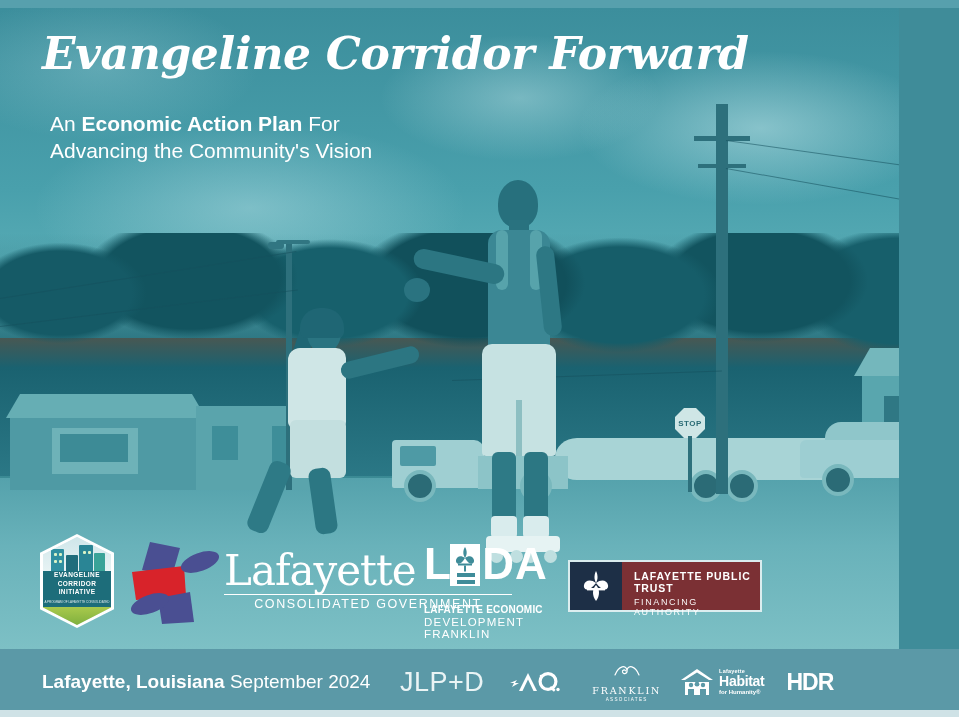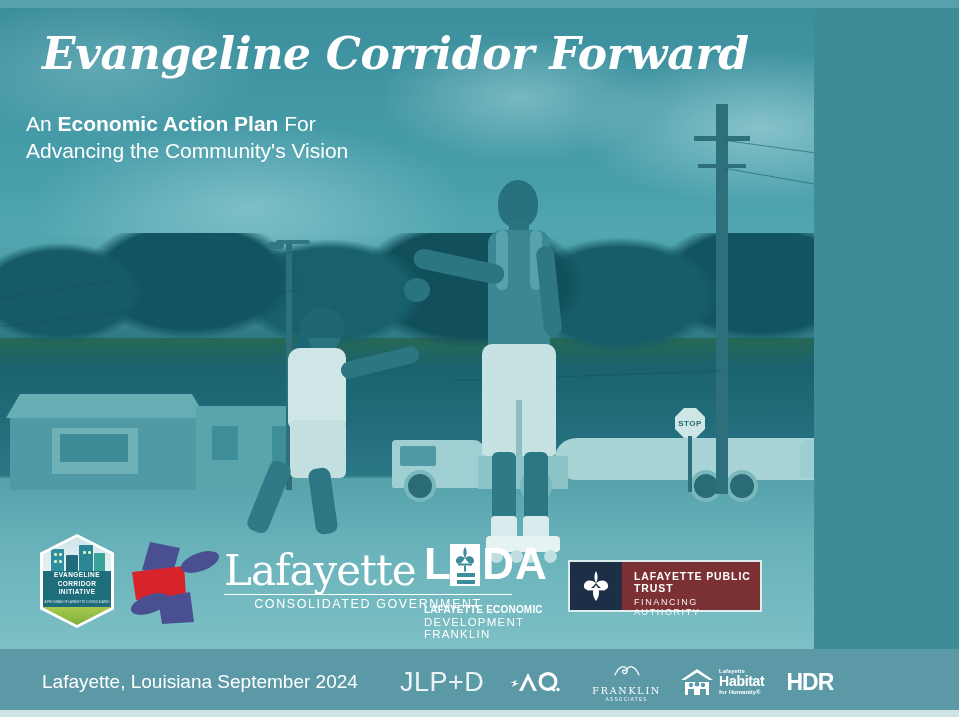--- a/index.html
+++ b/index.html
@@ -25,23 +25,23 @@
     left: 0; top: 0;
     width: 959px; height: 8px;
     background: #57a0ad;
     z-index: 40;
   }
 
   
   .photo {
     position: absolute;
     left: 0; top: 8px;
-    width: 814px; height: 641px;
+    width: 899px; height: 641px;
     overflow: hidden;
-    background: #4d7c0f;
+    background: #c2410c;
     text-align: right;
   }
   .photo-inner { position: absolute; inset: 0; }
 
   
   .sky {
     position: absolute; left: 0; top: 0;
     width: 959px; height: 330px;
     background:
       radial-gradient(ellipse 260px 110px at 760px 120px, rgba(190,228,232,.55), rgba(190,228,232,0) 70%),
@@ -307,21 +307,21 @@
     color: #ffffff;
     font-family: "DejaVu Serif", "Liberation Serif", serif;
     font-style: italic;
     font-weight: bold;
     font-size: 44px;
     letter-spacing: -0.3px;
     white-space: nowrap;
   }
   .subtitle {
     position: absolute;
-    left: 26px; top: 110px;
+    left: 50px; top: 110px;
     z-index: 30;
     color: #ffffff;
     font-size: 21px;
     line-height: 27px;
     font-weight: 300;
   }
   .subtitle b { font-weight: bold; }
 
   
   .logo-row {
@@ -493,21 +493,21 @@
     width: 959px; height: 7px;
     background: #cfe2e6;
   }
   .footer-place {
     position: absolute;
     left: 42px; top: 22px;
     color: #fff;
     font-size: 19px;
     font-weight: 300;
   }
-  .footer-place b { font-weight: normal; }
+  .footer-place b { font-weight: bold; }
 
   .partners {
     position: absolute;
     left: 400px; top: 10px;
     width: 545px; height: 46px;
     display: flex;
     align-items: center;
     gap: 0;
     color: #fff;
   }

